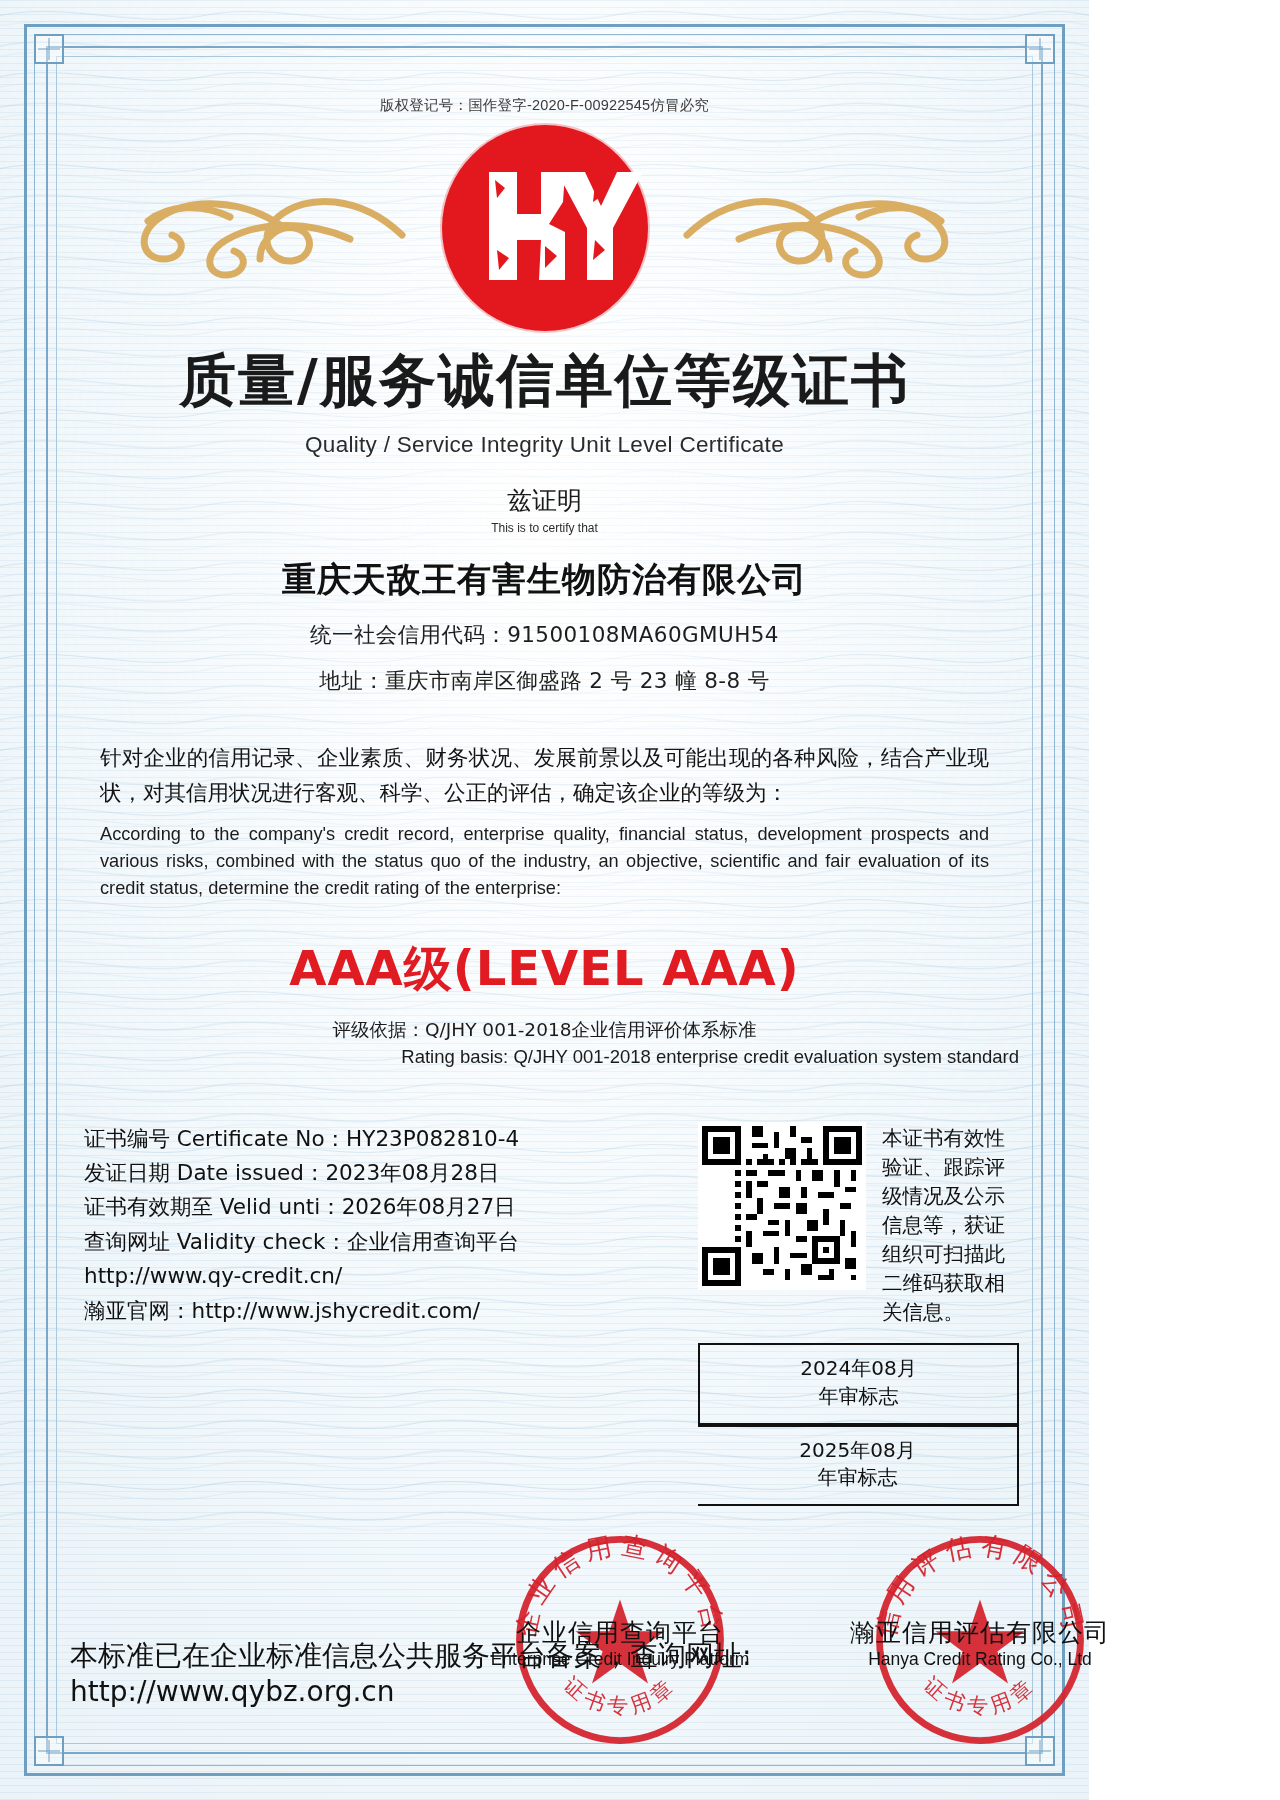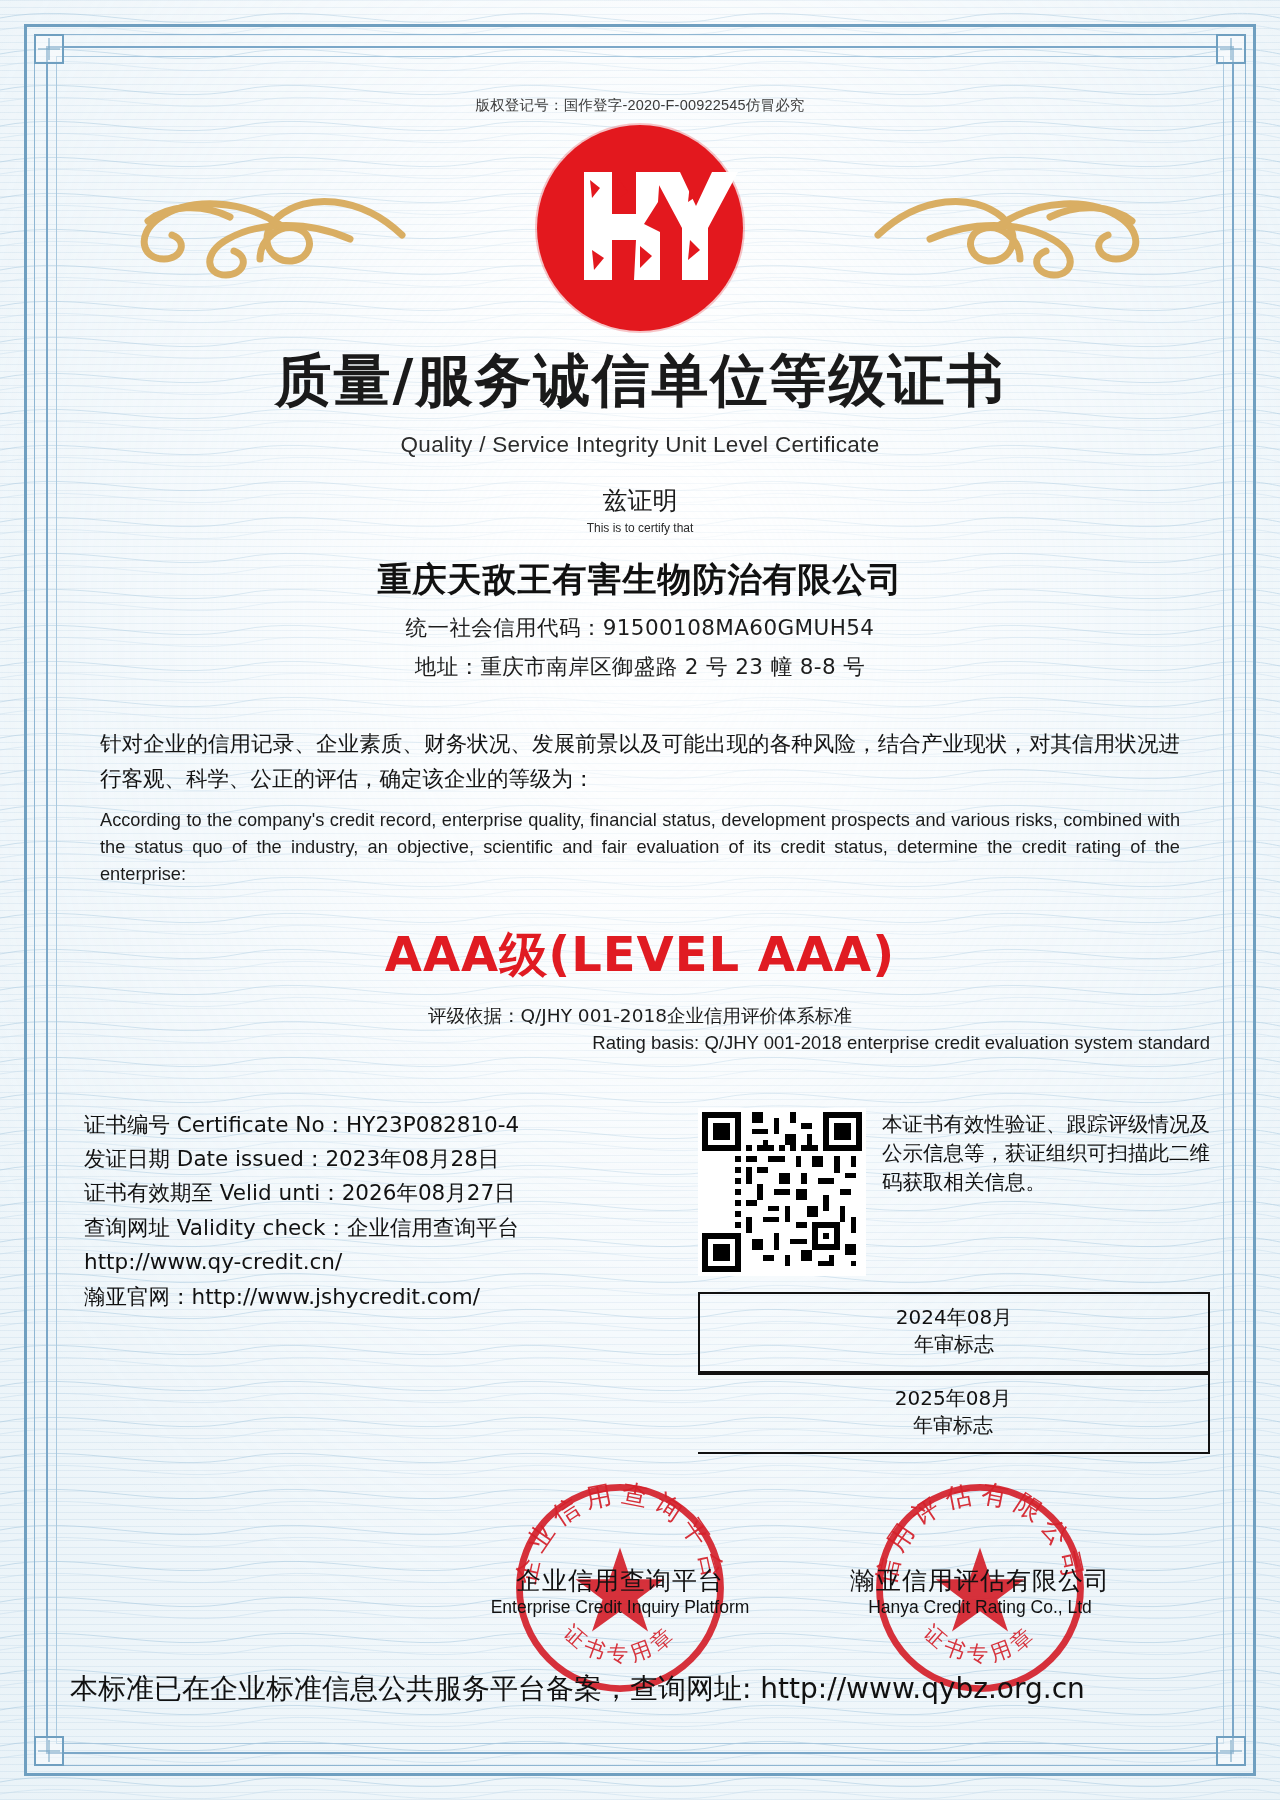--- a/index.html
+++ b/index.html
@@ -9,21 +9,21 @@
   }
   body {
     width: 1280px;
     height: 1800px;
     font-family: "Liberation Sans", sans-serif;
     overflow: hidden;
   }
 
   .cert {
     position: relative;
-    width: 1280px;
+    width: 1089px;
     height: 1800px;
     box-sizing: border-box;
     background:
       repeating-linear-gradient(
         0deg,
         rgba(120,165,200,0.13) 0px,
         rgba(120,165,200,0.13) 1px,
         rgba(255,255,255,0) 1px,
         rgba(255,255,255,0) 7px
       ),
@@ -156,21 +156,21 @@
     font-weight: bold;
     color: #111;
     margin-top: 22px;
     letter-spacing: 1px;
     font-family: "DejaVu Sans", "Liberation Sans", sans-serif;
   }
   .company-line {
     text-align: center;
     font-size: 21.5px;
     color: #1d1d1d;
-    margin-top: 10px;
+    margin-top: 17px;
     letter-spacing: .4px;
     font-family: "DejaVu Sans", "Liberation Sans", sans-serif;
   }
 
   .body-cn {
     margin: 46px 30px 0 30px;
     font-size: 21.5px;
     line-height: 1.62;
     color: #141414;
     text-align: justify;

